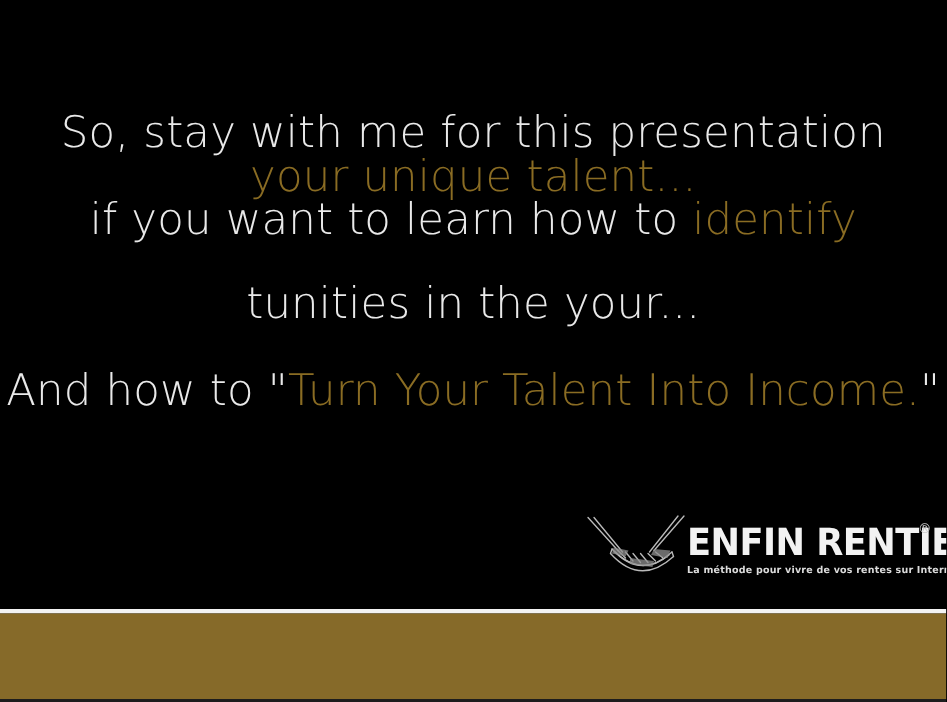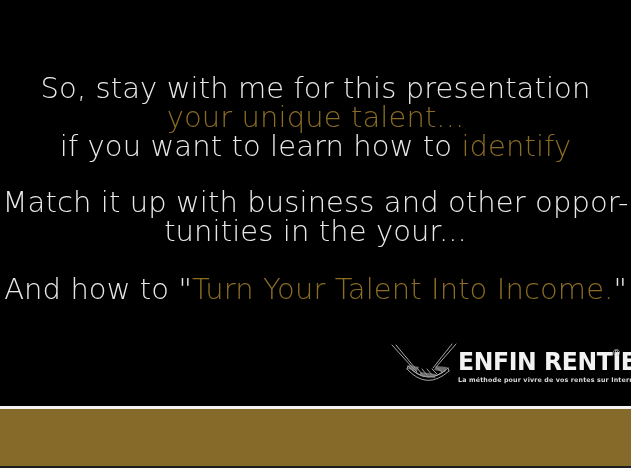--- a/index.html
+++ b/index.html
@@ -161,21 +161,20 @@
 
     <div class="copy-block">
 
       <p class="para p1">
         <span class="line">So, stay with me for this presentation</span>
         <span class="line gold">your unique talent...</span>
         <span class="line"><span>if you want to learn how to </span><span class="gold">identify</span></span>
       </p>
 
       <p class="para p2">
-        <span class="line">Match it up with business and other oppor-</span>
         <span class="line">tunities in the your...</span>
       </p>
 
       <p class="para p3">
         <span class="line"><span>And how to "</span><span class="gold">Turn Your Talent Into Income.</span><span>"</span></span>
       </p>
 
     </div>
 
     <div class="logo">

